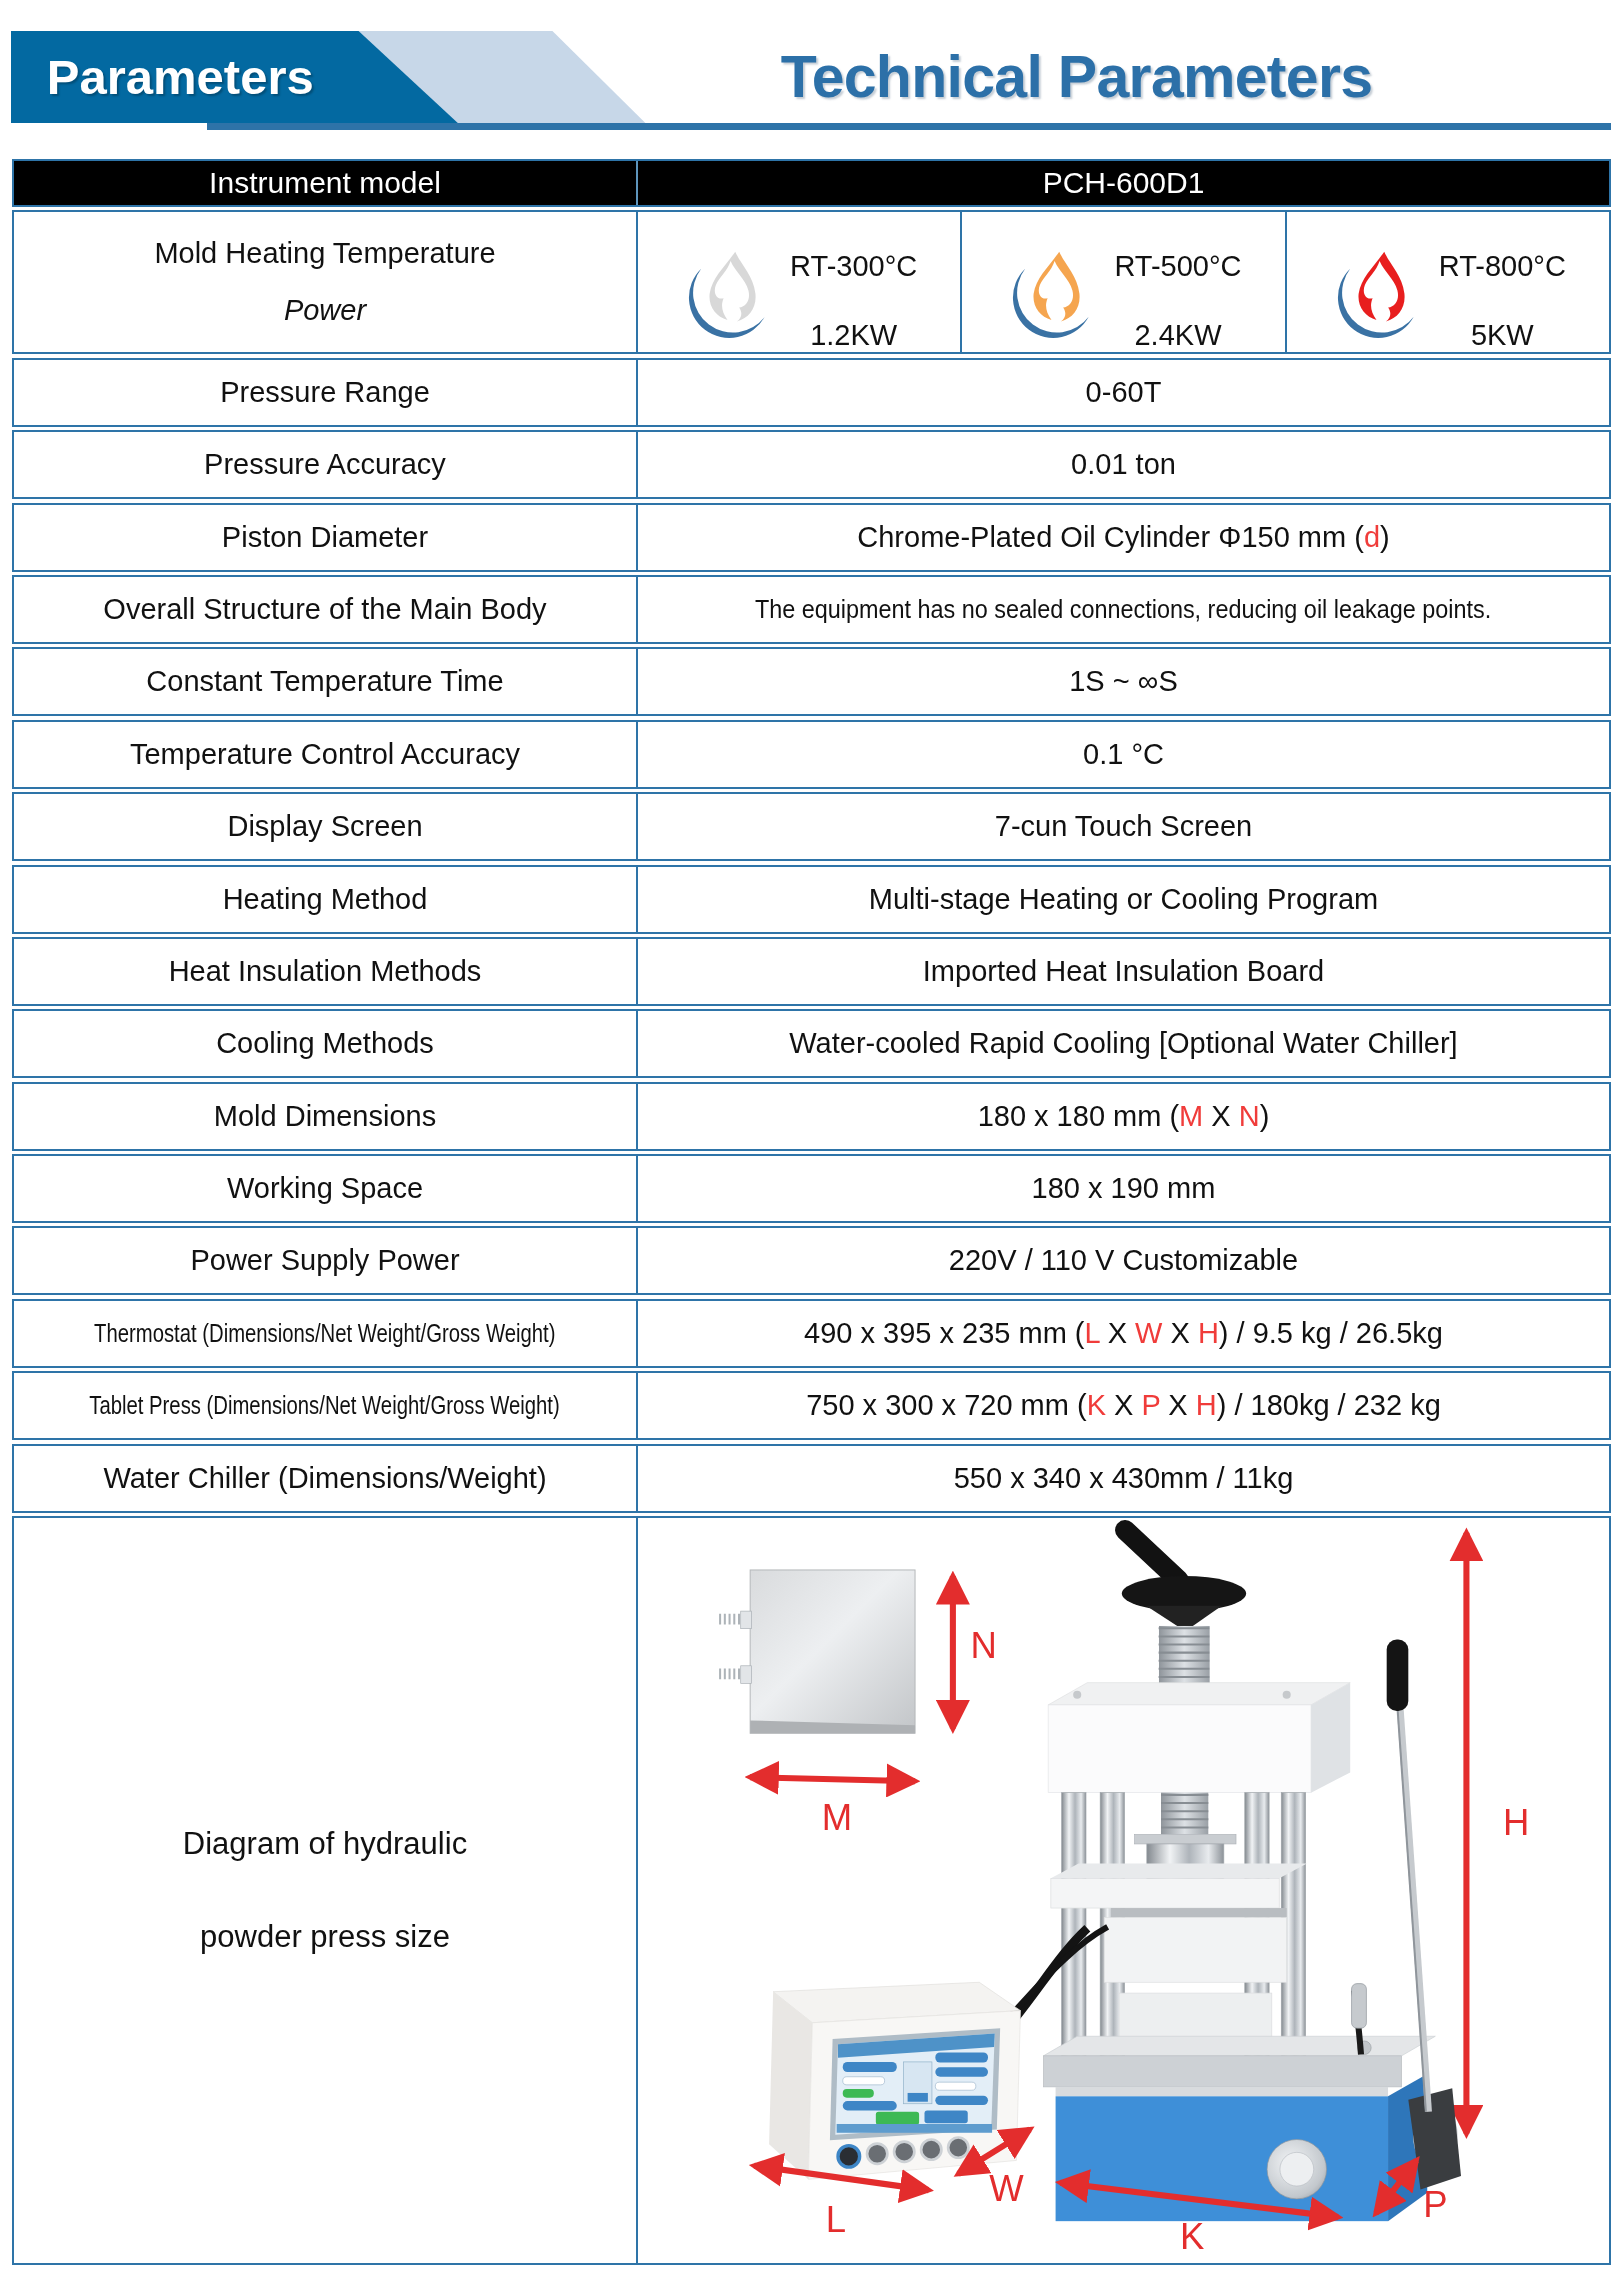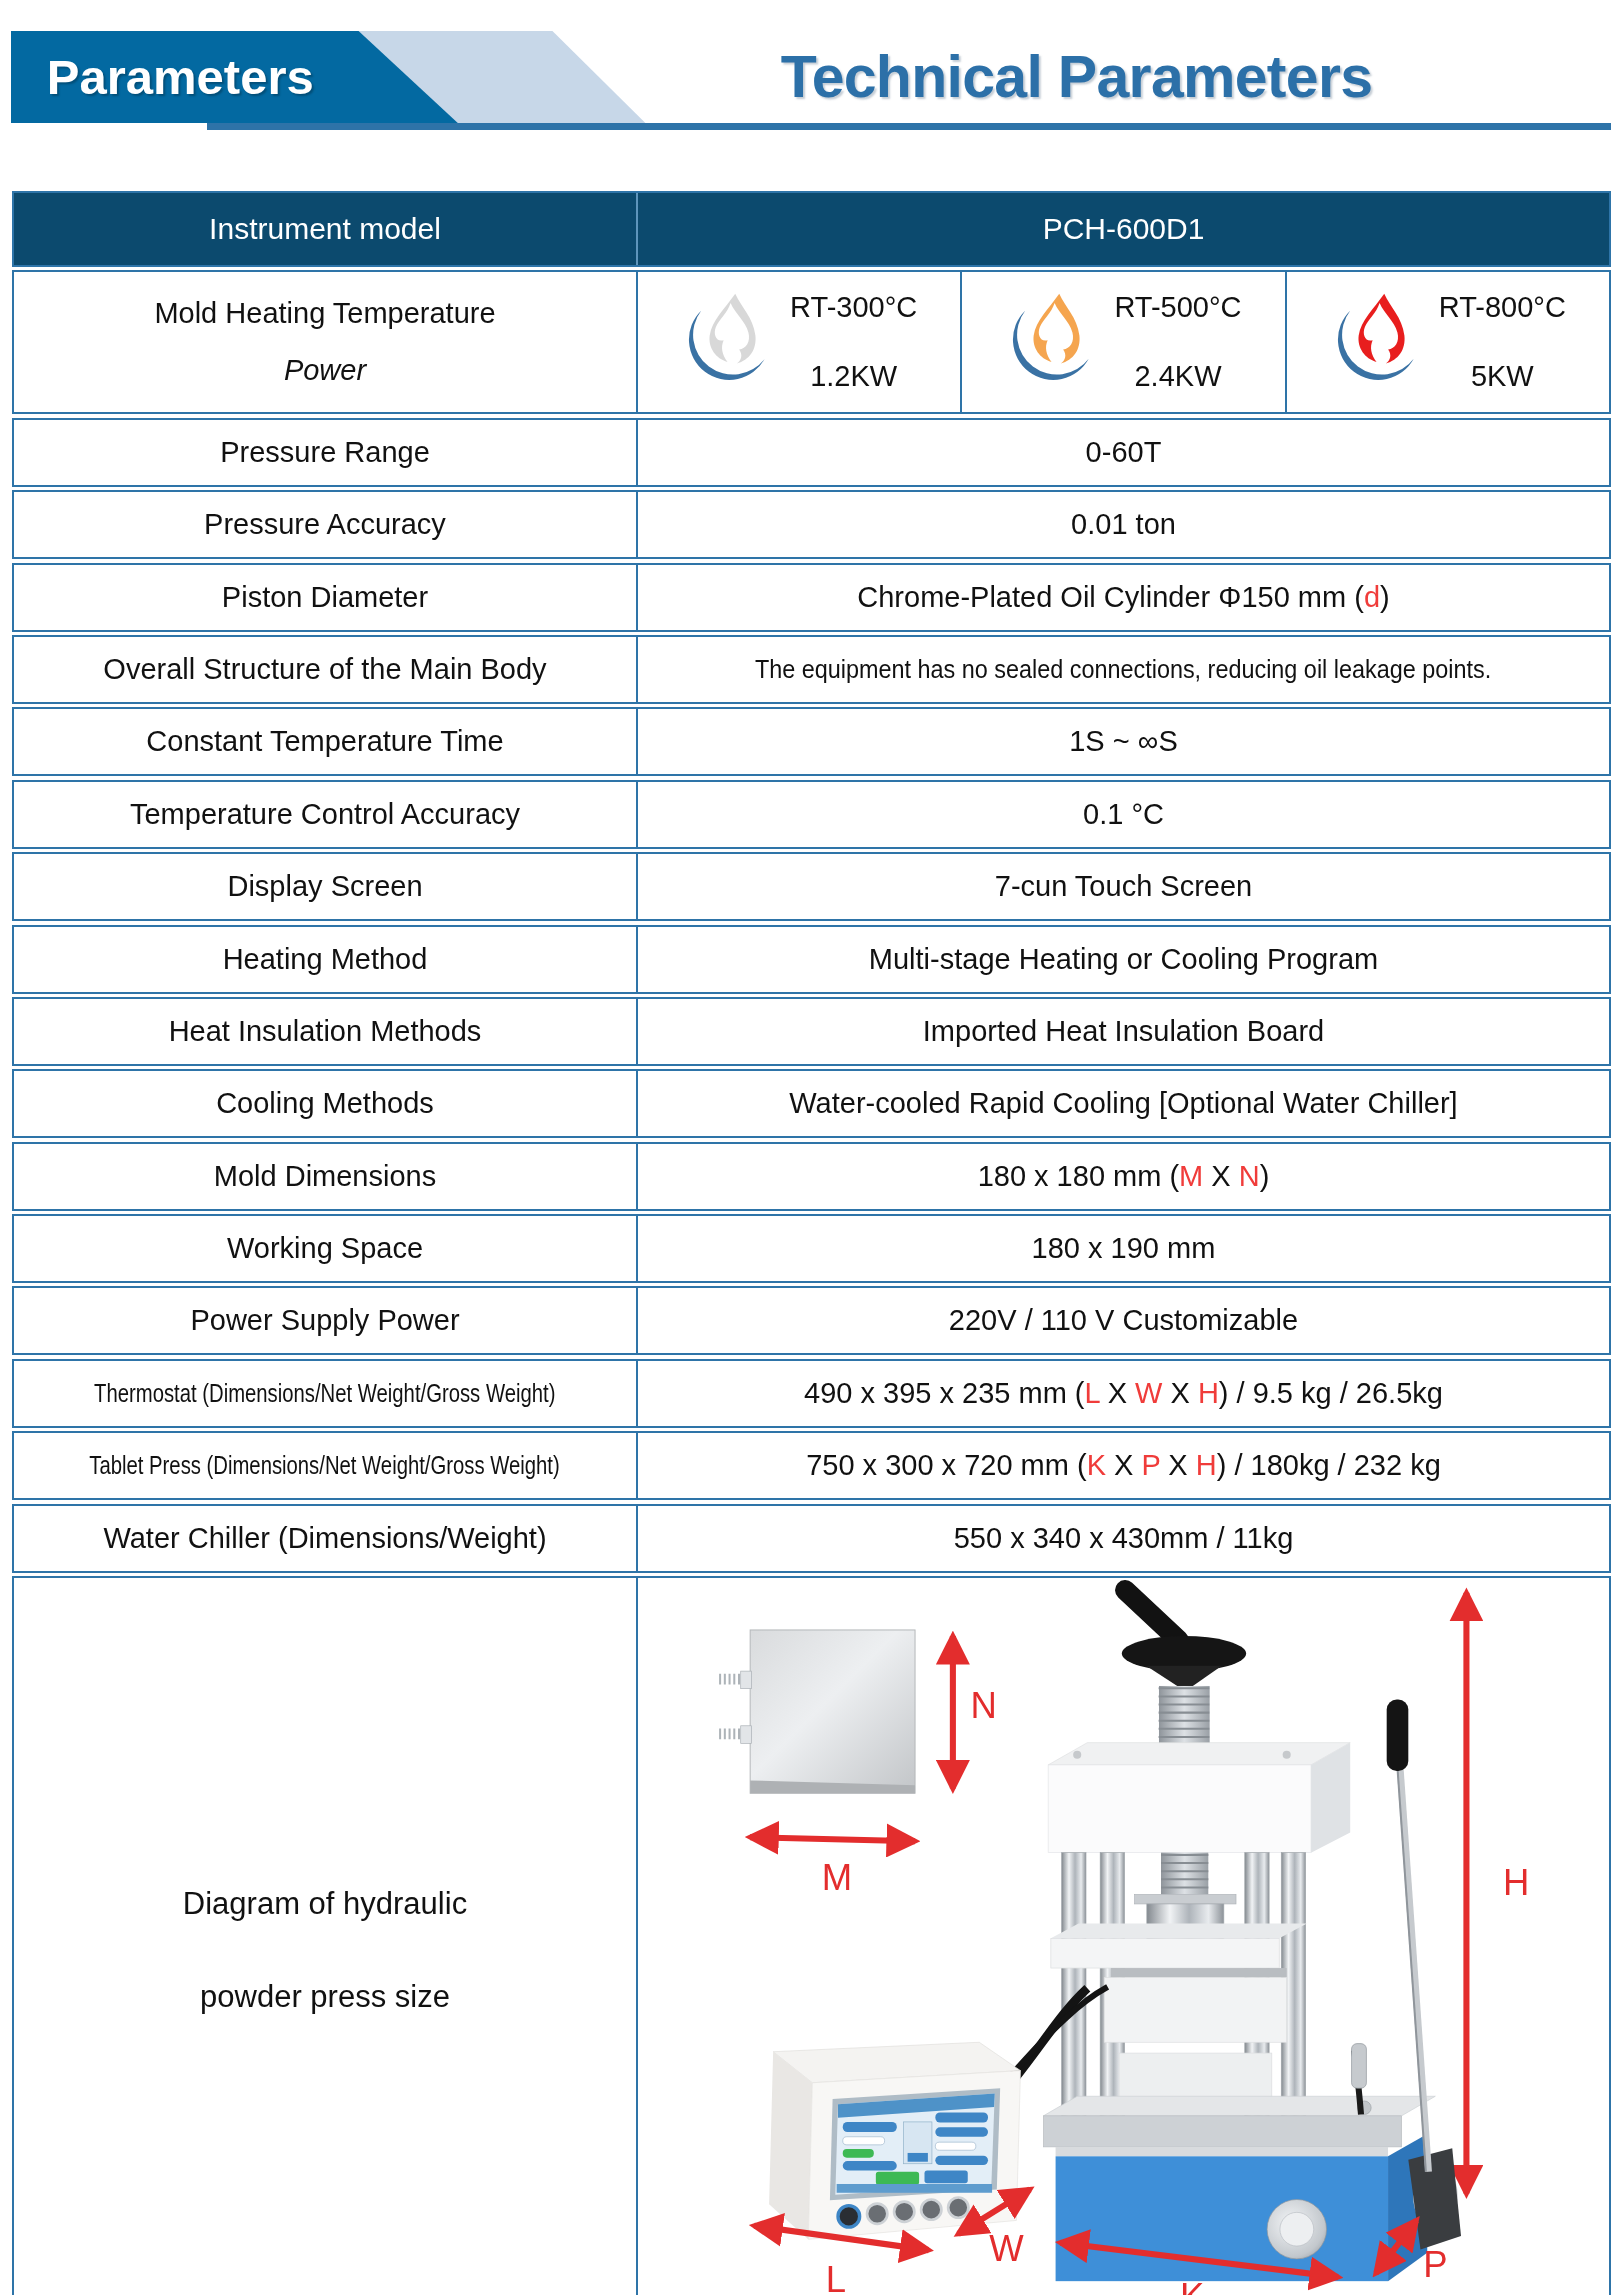--- a/index.html
+++ b/index.html
@@ -21,32 +21,32 @@
   .page-title{position:absolute;left:743px;top:27px;width:635px;margin:16px;text-align:center;
     font-size:59px;font-weight:bold;color:#2C70A8;letter-spacing:-0.7px;
     text-shadow:2px 2px 2px rgba(110,130,150,.4);}
   
   .spec-table{position:absolute;left:12px;top:159px;width:1599px;}
   .row{display:flex;border:2px solid #2E74A8;margin-bottom:3.4px;background:#fff;box-sizing:border-box;}
   .label-cell{width:622px;flex:none;display:flex;flex-direction:column;align-items:center;
     justify-content:center;text-align:center;}
   .value-cell{flex:1;border-left:2px solid #2E74A8;display:flex;flex-direction:column;
     align-items:center;justify-content:center;text-align:center;}
-  .header-row{height:76px;background:#0c4a6e;margin-top:32px;}
+  .header-row{height:48px;background:#000000;}
   .header-row .label-cell,.header-row .value-cell{color:#fff;font-size:30px;}
   .header-row .value-cell{border-left-color:#5E95BC;}
   .simple{height:69px;font-size:29px;}
   .cond{transform:scaleX(.78);white-space:nowrap;font-size:26px;}
   .vcond{transform:scaleX(.9);white-space:nowrap;font-size:26px;}
   .red{color:#F03C3A;}
   
   .heating-row{height:144px;font-size:29px;}
   .heating-row .label-cell div+div{margin-top:24px;font-style:italic;}
   .heating-row .value-cell{flex-direction:row;align-items:stretch;padding:0;}
-  .opt{flex:1;display:flex;align-items:center;justify-content:center;gap:16px;}
+  .opt{flex:1;display:flex;align-items:flex-end;justify-content:center;gap:16px;}
   .opt + .opt{border-left:2px solid #2E74A8;}
   .opt svg{width:93px;height:103px;flex:none;}
   .opt-text{display:flex;flex-direction:column;align-items:center;gap:36px;font-size:29px;}
   
   .diagram-row{height:749px;font-size:31px;}
   .diagram-row .label-cell div+div{margin-top:57px;}
   .diagram-cell{padding:0;align-items:stretch;justify-content:stretch;}
   .diagram-cell svg{width:100%;height:100%;display:block;}
   .dim-label{font-size:54px;fill:#E32D2D;}
 </style>

